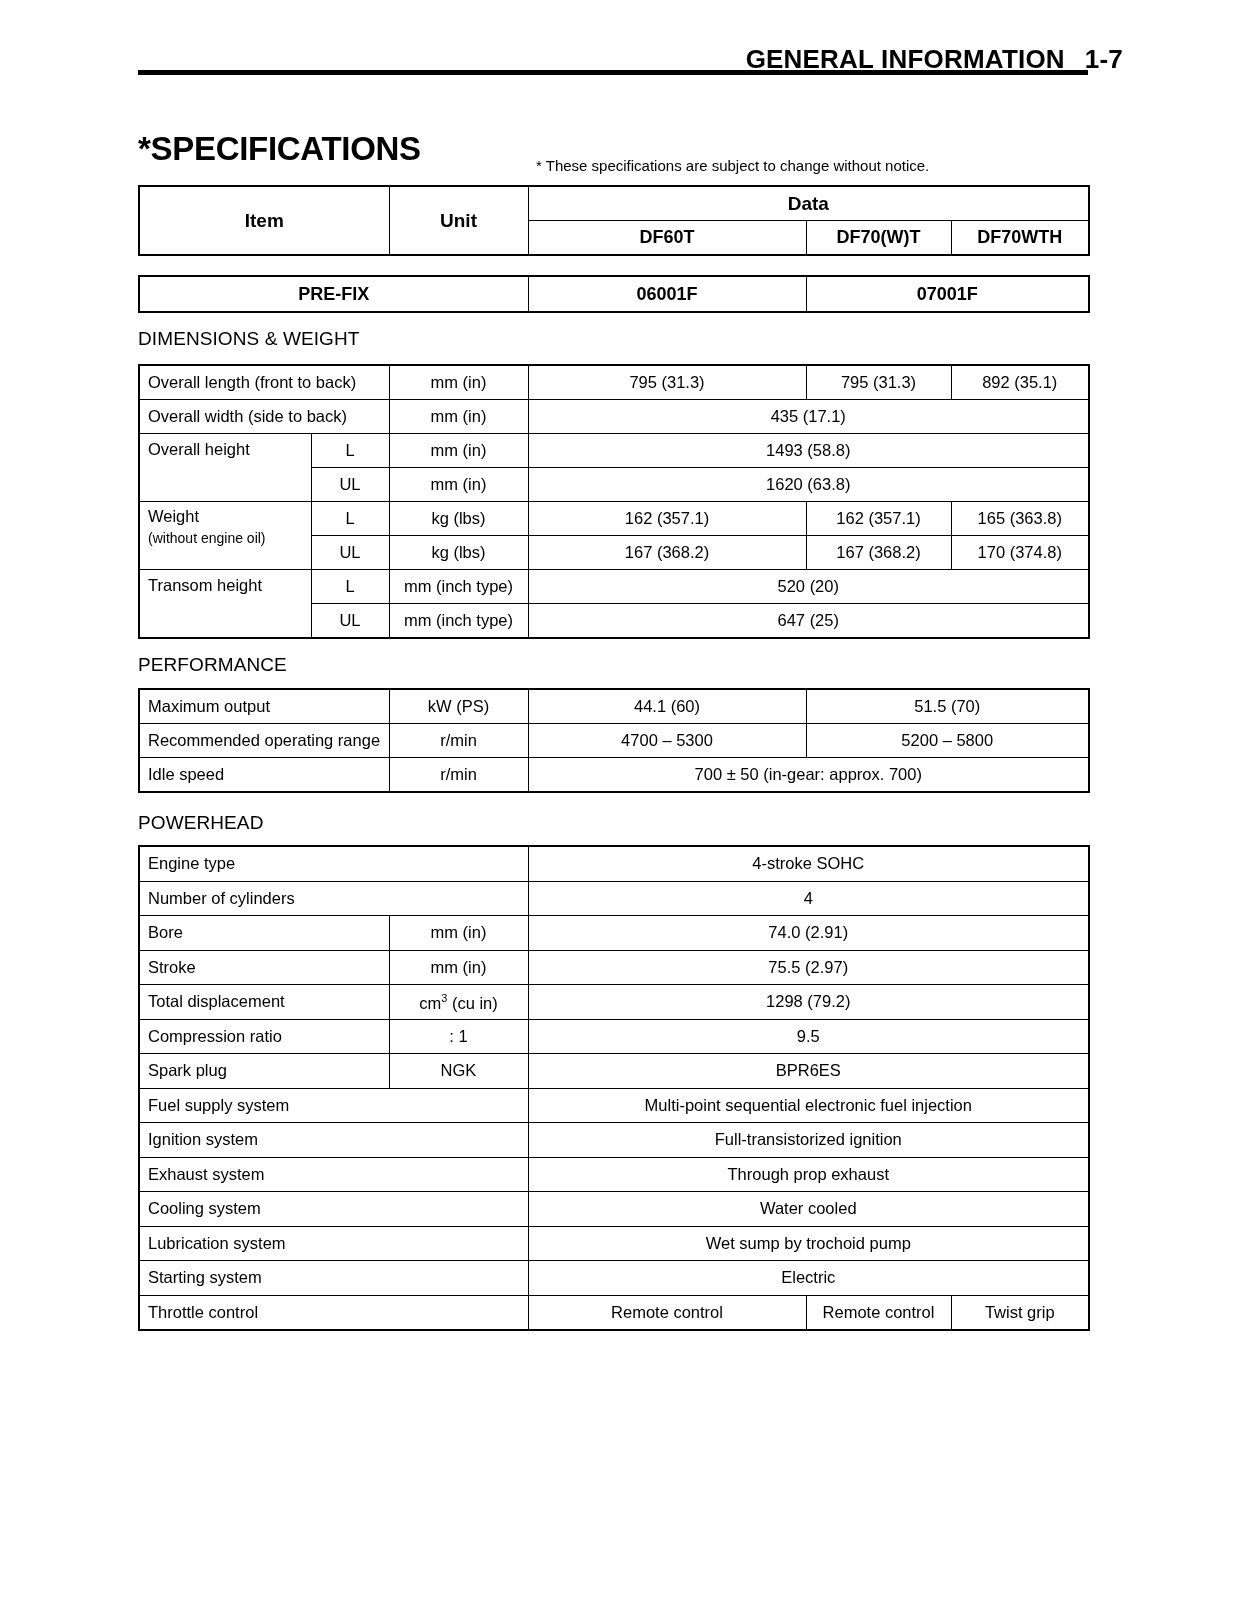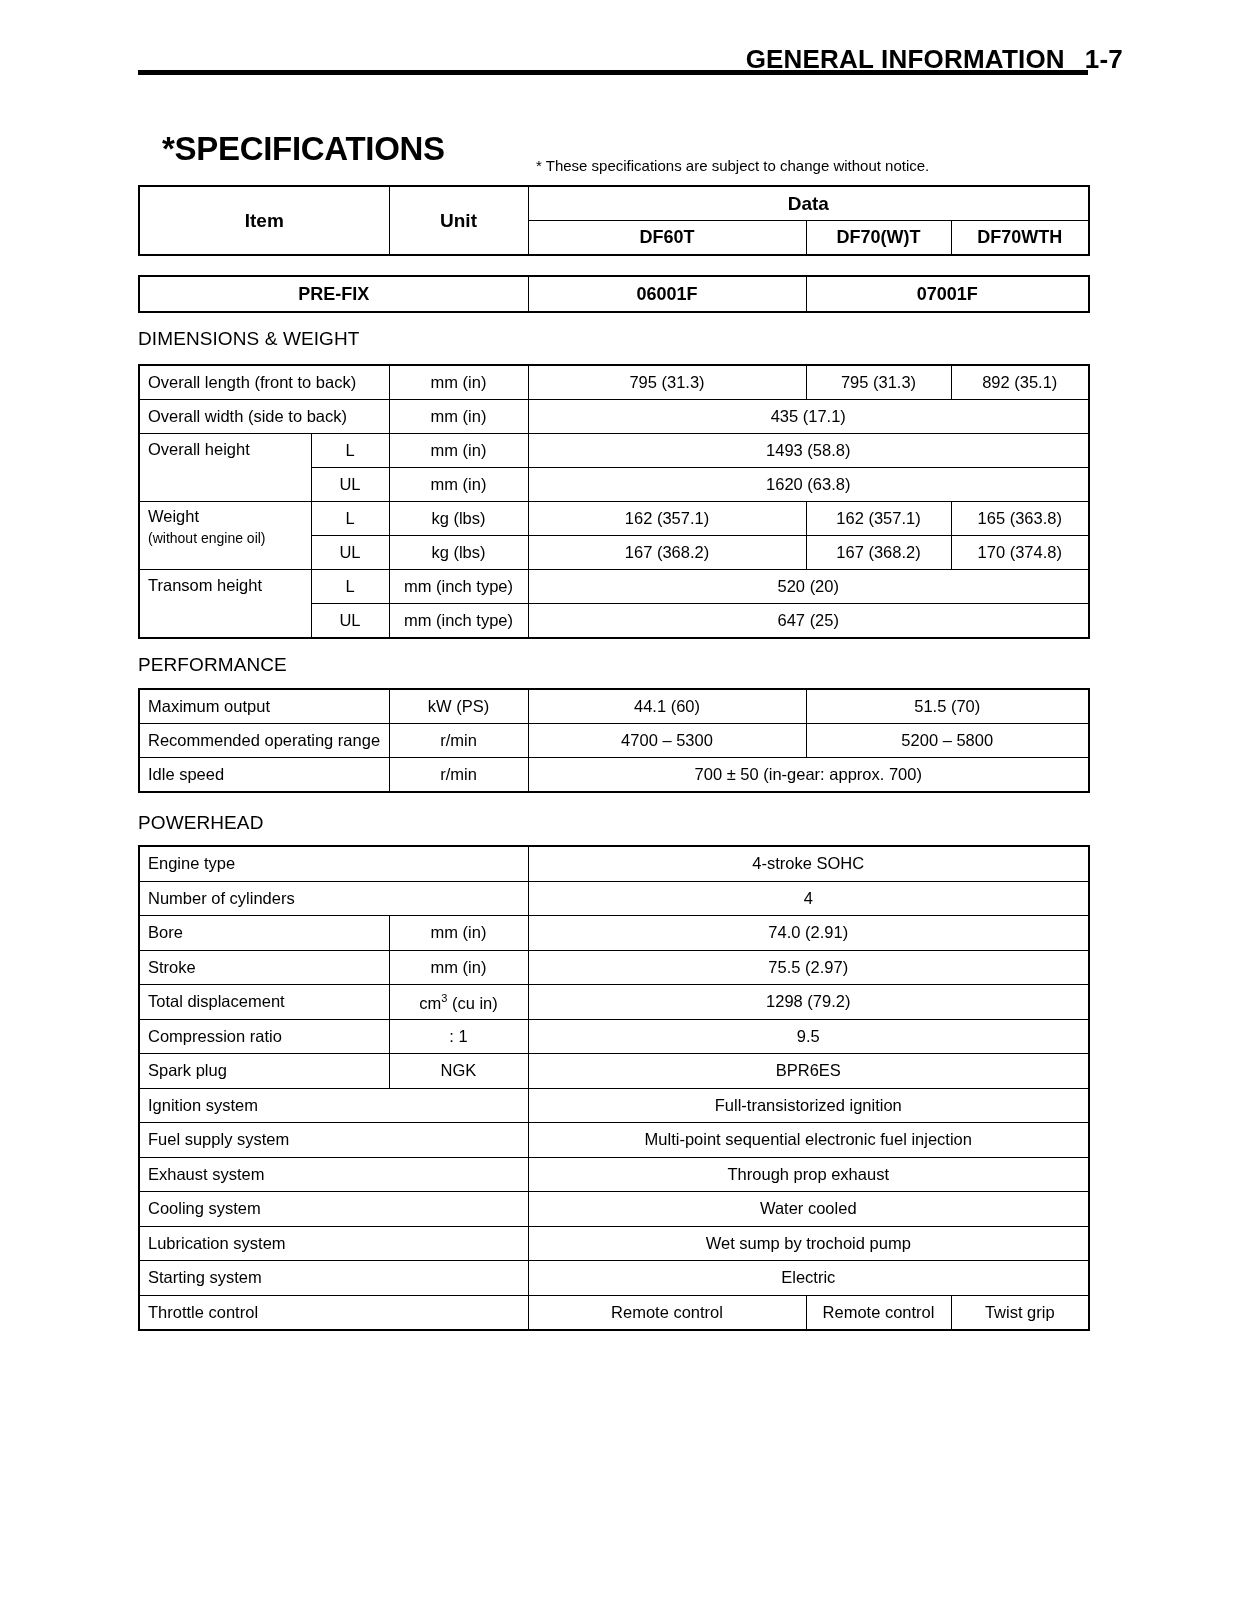--- a/index.html
+++ b/index.html
@@ -47,21 +47,20 @@
   }
 
   
   .doc-title {
     position: absolute;
     left: 138px;
     top: 130px;
     font-size: 33px;
     font-weight: bold;
     letter-spacing: -0.3px;
-    margin-left: 24px;
   }
   .doc-subtitle {
     position: absolute;
     left: 536px;
     top: 157px;
     font-size: 15px;
     white-space: nowrap;
     text-align: right;
   }
 
@@ -349,26 +348,26 @@
       <td class="lft">Compression ratio</td>
       <td class="ctr">: 1</td>
       <td class="ctr" colspan="3">9.5</td>
     </tr>
     <tr>
       <td class="lft">Spark plug</td>
       <td class="ctr">NGK</td>
       <td class="ctr" colspan="3">BPR6ES</td>
     </tr>
     <tr>
+      <td class="lft" colspan="2">Fuel supply system</td>
+      <td class="ctr" colspan="3">Multi-point sequential electronic fuel injection</td>
+    </tr>
+    <tr>
       <td class="lft" colspan="2">Ignition system</td>
       <td class="ctr" colspan="3">Full-transistorized ignition</td>
-    </tr>
-    <tr>
-      <td class="lft" colspan="2">Fuel supply system</td>
-      <td class="ctr" colspan="3">Multi-point sequential electronic fuel injection</td>
     </tr>
     <tr>
       <td class="lft" colspan="2">Exhaust system</td>
       <td class="ctr" colspan="3">Through prop exhaust</td>
     </tr>
     <tr>
       <td class="lft" colspan="2">Cooling system</td>
       <td class="ctr" colspan="3">Water cooled</td>
     </tr>
     <tr>

